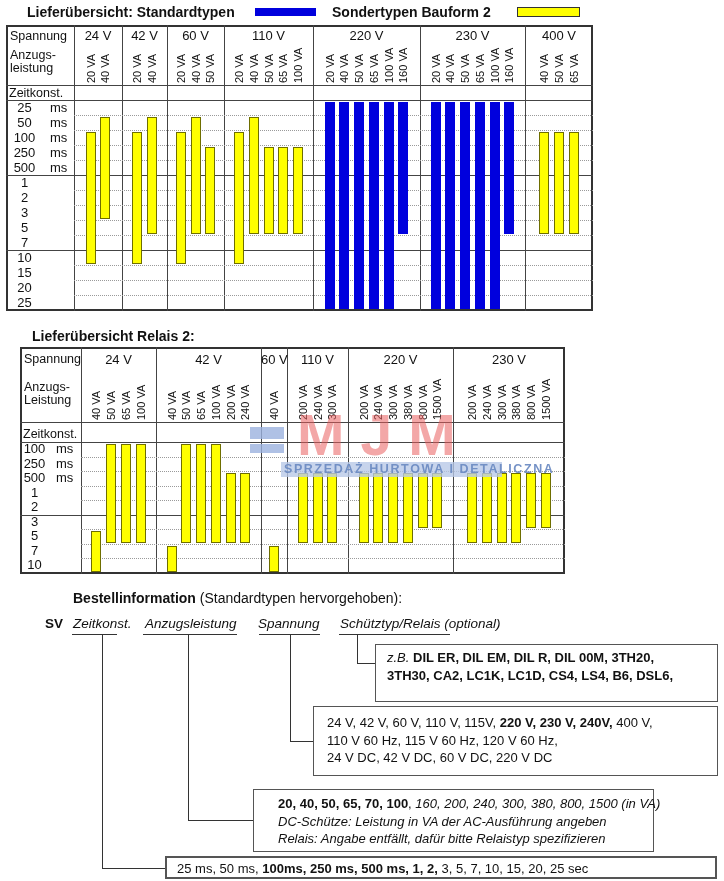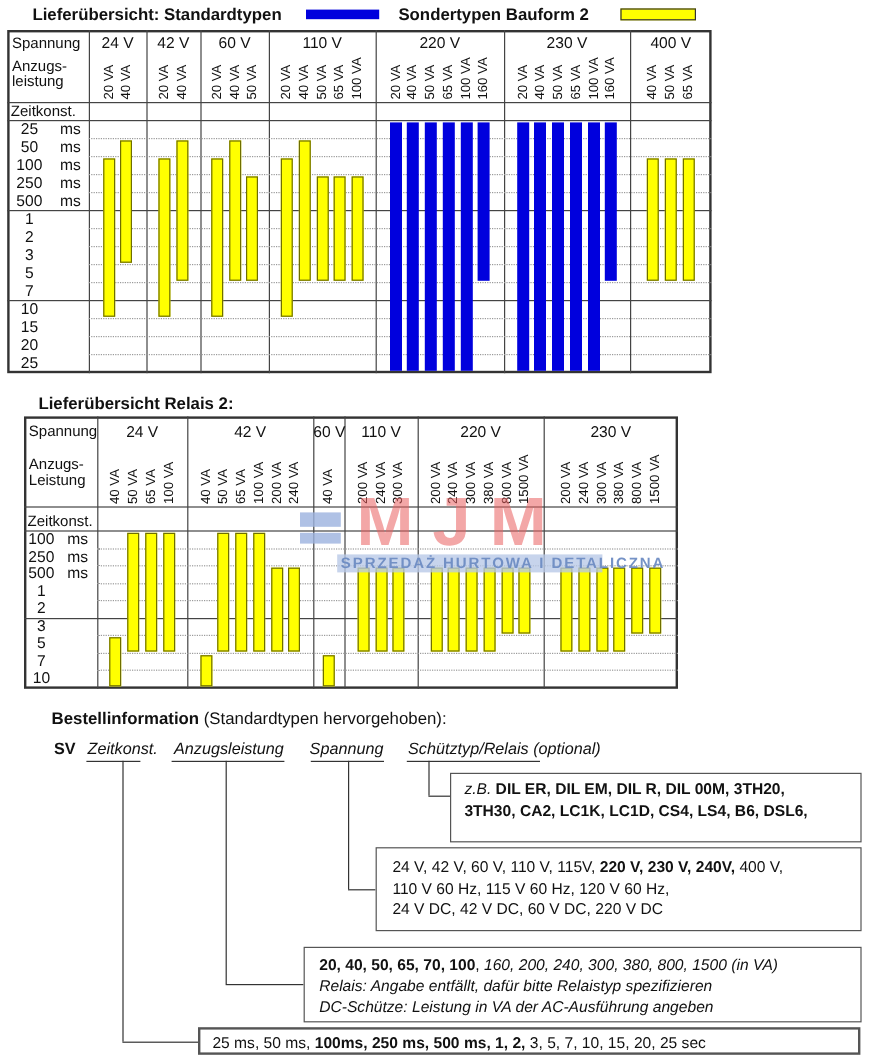--- a/index.html
+++ b/index.html
@@ -13,21 +13,21 @@
   .vline{position:absolute;width:0;border-left:1px solid #444;}
   .tframe{position:absolute;border:2px solid #333;}
   .hdr{position:absolute;font-size:12.5px;white-space:nowrap;}
   .voltage{position:absolute;font-size:13px;text-align:center;white-space:nowrap;}
   .va{position:absolute;writing-mode:vertical-rl;transform:rotate(180deg);
       font-size:11px;white-space:nowrap;line-height:14px;}
   .rownum{position:absolute;font-size:13px;text-align:center;white-space:nowrap;}
   .rowunit{position:absolute;font-size:13px;white-space:nowrap;}
   .bar{position:absolute;box-sizing:border-box;}
   .bar.sonder{border:1px solid #6e6e00;}
-  .binfo-title{position:absolute;font-size:14px;white-space:nowrap;}
+  .binfo-title{position:absolute;font-size:14px;white-space:nowrap;margin-left:30px;}
   .binfo-title b{font-weight:bold;}
   .fieldlbl{position:absolute;font-size:13.5px;font-style:italic;white-space:nowrap;}
   .svlbl{position:absolute;font-size:13.5px;font-weight:bold;white-space:nowrap;}
   .cline{position:absolute;background:#333;}
   .ibox{position:absolute;border:1px solid #555;background:#fff;box-sizing:border-box;
         font-size:13px;line-height:17.5px;}
   .ibox .ln{white-space:nowrap;}
   .seg-b{font-weight:bold;}
   .seg-i{font-style:italic;}
   .wm-eq{position:absolute;background:rgba(155,178,222,0.8);}
@@ -280,22 +280,22 @@
       <div class="cline" style="left: 357px; top: 663px; width: 18px; height: 1px;"></div>
       <div class="ibox" style="left: 375px; top: 644px; width: 343px; height: 58px; padding-top: 4px; padding-left: 11px;">
         <div class="ln"><span class="seg-i">z.B. </span><span class="seg-b">DIL ER, DIL EM, DIL R, DIL 00M, 3TH20,</span></div>
         <div class="ln"><span class="seg-b">3TH30, CA2, LC1K, LC1D, CS4, LS4, B6, DSL6,</span></div>
       </div>
       <div class="ibox" style="left: 313px; top: 706px; width: 405px; height: 70px; padding-top: 7px; padding-left: 13px;">
         <div class="ln"><span>24 V, 42 V, 60 V, 110 V, 115V, </span><span class="seg-b">220 V, 230 V, 240V,</span><span> 400 V,</span></div>
         <div class="ln"><span>110 V 60 Hz, 115 V 60 Hz, 120 V 60 Hz,</span></div>
         <div class="ln"><span>24 V DC, 42 V DC, 60 V DC, 220 V DC</span></div>
       </div>
-      <div class="ibox" style="left: 253px; top: 789px; width: 465px; height: 63px; padding-top: 5px; padding-left: 12px;">
+      <div class="ibox" style="left: 253px; top: 789px; width: 401px; height: 63px; padding-top: 5px; padding-left: 24px;">
         <div class="ln"><span class="seg-b">20, 40, 50, 65, 70, 100</span><span>, </span><span class="seg-i">160, 200, 240, 300, 380, 800, 1500 (in VA)</span></div>
+        <div class="ln"><span class="seg-i">DC-Schütze: Leistung in VA der AC-Ausführung angeben</span></div>
         <div class="ln"><span class="seg-i">Relais: Angabe entfällt, dafür bitte Relaistyp spezifizieren</span></div>
-        <div class="ln"><span class="seg-i">DC-Schütze: Leistung in VA der AC-Ausführung angeben</span></div>
       </div>
       <div class="ibox" style="left: 165px; top: 856px; width: 552px; height: 23px; padding-top: 2px; padding-left: 10px; border-width: 2px;">
         <div class="ln"><span>25 ms, 50 ms, </span><span class="seg-b">100ms, 250 ms, 500 ms, 1, 2,</span><span> 3, 5, 7, 10, 15, 20, 25 sec</span></div>
       </div>
     </div>
 </div>
 
 </body></html>

